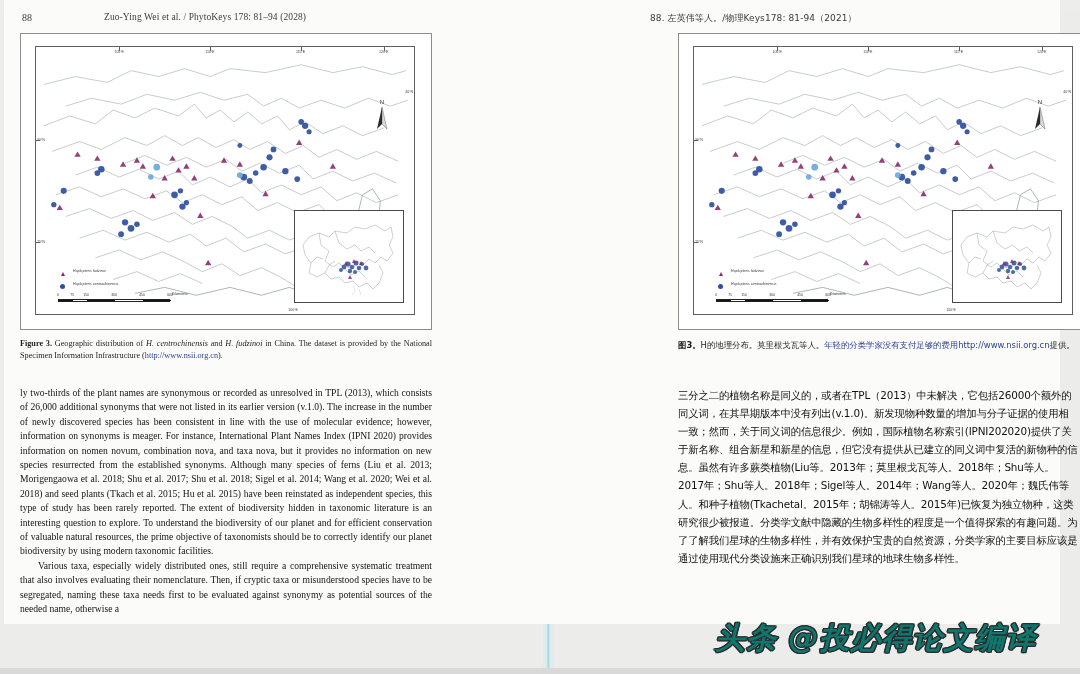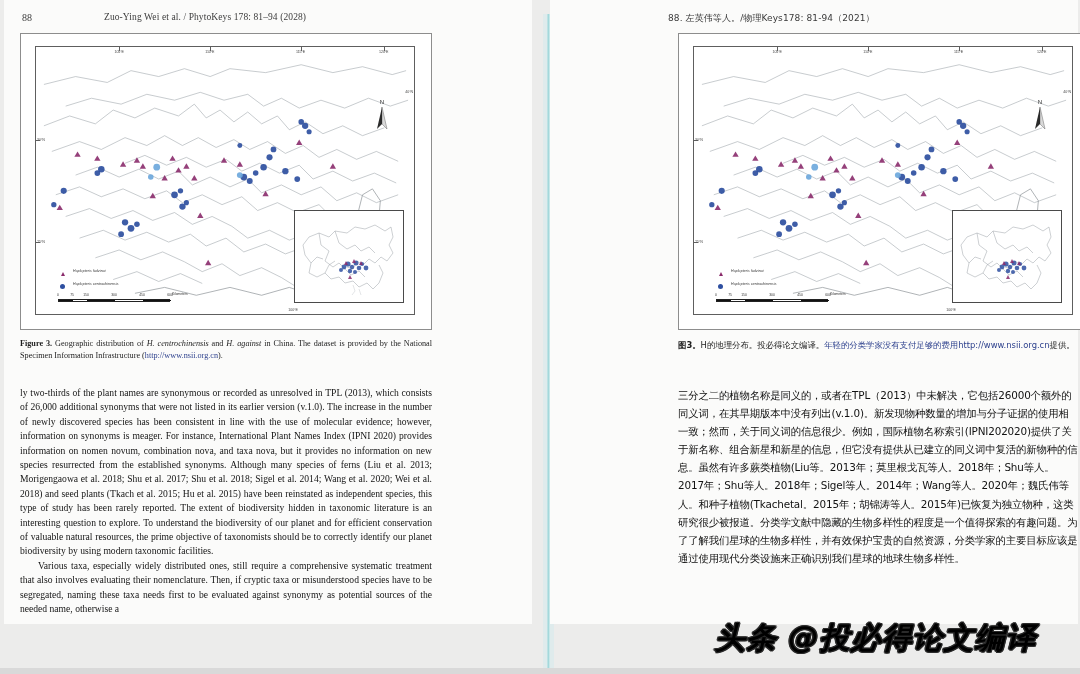--- a/index.html
+++ b/index.html
@@ -19,21 +19,21 @@
   }
 
   
   .page {
     position: relative;
     height: 624px;
     background: #fbfbfa;
     overflow: hidden;
   }
   .page-left  { width: 528px; margin-left: 4px; }
-  .page-right { width: 528px; margin-left: 18px; }
+  .page-right { width: 528px; }
 
   .divider {
     position: absolute;
     left: 547px; top: 14px;
     width: 3px; height: 660px;
     background: linear-gradient(to right, #cfe9ea 0%, #9fd6d9 45%, #d8eff0 100%);
   }
   .divider-glow {
     position: absolute;
     left: 543px; top: 14px;
@@ -225,21 +225,21 @@
   .body-col.right p.indent { text-indent: 21px; }
 
   
   .watermark {
     position: absolute;
     left: 715px; top: 618px;
     font-family: "DejaVu Sans", sans-serif;
     font-size: 30px;
     font-weight: bold;
     font-style: italic;
-    color: #000000;
+    color: #0f766e;
     letter-spacing: 1px;
     white-space: nowrap;
     text-shadow:
       1.4px 0 0 #2a2a2a, -1.4px 0 0 #2a2a2a,
       0 1.4px 0 #2a2a2a, 0 -1.4px 0 #2a2a2a,
       1px 1px 0 #2a2a2a, -1px -1px 0 #2a2a2a,
       1px -1px 0 #2a2a2a, -1px 1px 0 #2a2a2a;
   }
 
   .map-svg { position: absolute; inset: 0; width: 100%; height: 100%; }
@@ -456,21 +456,21 @@
               <path d="M64 78 L66 84"></path>
             </g>
           </svg>
         </div>
         <div class="tick tick-right" style="top:17%;">40°N</div>
         <div class="tick tick-bot" style="left:68%;">100°E</div>
       </div>
     </div>
 
     <div class="caption">
-      <b>Figure 3.</b><span> Geographic distribution of </span><i>H. centrochinensis</i><span> and </span><i>H. against</i><span> in China. The dataset is provided by the National Specimen Information Infrastructure (</span><span class="cap-link">http://www.nsii.org.cn</span><span>).</span>
+      <b>Figure 3.</b><span> Geographic distribution of </span><i>H. centrochinensis</i><span> and </span><i>H. fudzinoi</i><span> in China. The dataset is provided by the National Specimen Information Infrastructure (</span><span class="cap-link">http://www.nsii.org.cn</span><span>).</span>
     </div>
 
     <div class="body-col">
       <p>ly two-thirds of the plant names are synonymous or recorded as unresolved in TPL (2013), which consists of 26,000 additional synonyms that were not listed in its earlier version (v.1.0). The increase in the number of newly discovered species has been consistent in line with the use of molecular evidence; however, information on synonyms is meager. For instance, International Plant Names Index (IPNI 2020) provides information on nomen novum, combination nova, and taxa nova, but it provides no information on new species resurrected from the established synonyms. Although many species of ferns (Liu et al. 2013; Morigengaowa et al. 2018; Shu et al. 2017; Shu et al. 2018; Sigel et al. 2014; Wang et al. 2020; Wei et al. 2018) and seed plants (Tkach et al. 2015; Hu et al. 2015) have been reinstated as independent species, this type of study has been rarely reported. The extent of biodiversity hidden in taxonomic literature is an interesting question to explore. To understand the biodiversity of our planet and for efficient conservation of valuable natural resources, the prime objective of taxonomists should be to correctly identify our planet biodiversity by using modern taxonomic facilities.</p>
       <p class="indent">Various taxa, especially widely distributed ones, still require a comprehensive systematic treatment that also involves evaluating their nomenclature. Then, if cryptic taxa or misunderstood species have to be segregated, naming these taxa needs first to be evaluated against synonymy as potential sources of the needed name, otherwise a</p>
     </div>
   </div>
 
   <div class="divider-glow"></div>
   <div class="divider"></div>
@@ -662,21 +662,21 @@
             <polygon points="55,64 57,68 53,68"></polygon>
           </g>
         </svg>
       </div>
       <div class="tick tick-right" style="top:17%;">40°N</div>
       <div class="tick tick-bot" style="left:68%;">100°E</div>
     </div>
   </div>
 
   <div class="caption right">
-    <b>图3。</b><span>H的地理分布。投必得论文编译。</span><span class="cap-link">年轻的分类学家没有支付足够的费用</span><span class="cap-link">http://www.nsii.org.cn</span><span>提供。</span>
+    <b>图3。</b><span>H的地理分布。莫里根戈瓦等人。</span><span class="cap-link">年轻的分类学家没有支付足够的费用</span><span class="cap-link">http://www.nsii.org.cn</span><span>提供。</span>
   </div>
 
   <div class="body-col right">
     <p>三分之二的植物名称是同义的，或者在TPL（2013）中未解决，它包括26000个额外的同义词，在其早期版本中没有列出(v.1.0)。新发现物种数量的增加与分子证据的使用相一致；然而，关于同义词的信息很少。例如，国际植物名称索引(IPNI202020)提供了关于新名称、组合新星和新星的信息，但它没有提供从已建立的同义词中复活的新物种的信息。虽然有许多蕨类植物(Liu等。2013年；莫里根戈瓦等人。2018年；Shu等人。2017年；Shu等人。2018年；Sigel等人。2014年；Wang等人。2020年；魏氏伟等人。和种子植物(Tkachetal。2015年；胡锦涛等人。2015年)已恢复为独立物种，这类研究很少被报道。分类学文献中隐藏的生物多样性的程度是一个值得探索的有趣问题。为了了解我们星球的生物多样性，并有效保护宝贵的自然资源，分类学家的主要目标应该是通过使用现代分类设施来正确识别我们星球的地球生物多样性。</p>
   </div>
 
   <div class="watermark">头条 @投必得论文编译</div>
 
   <div class="bottom-strip"></div>
 </div>

